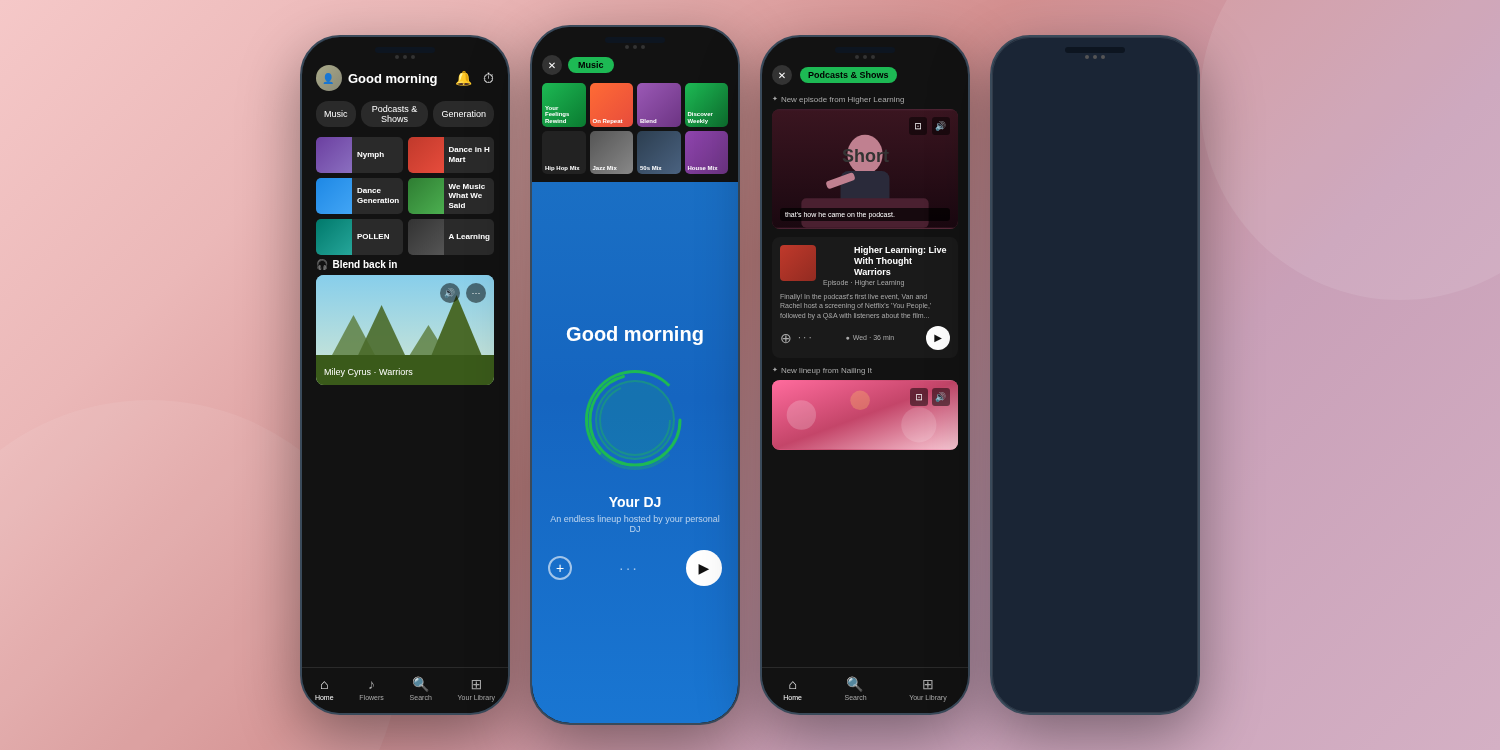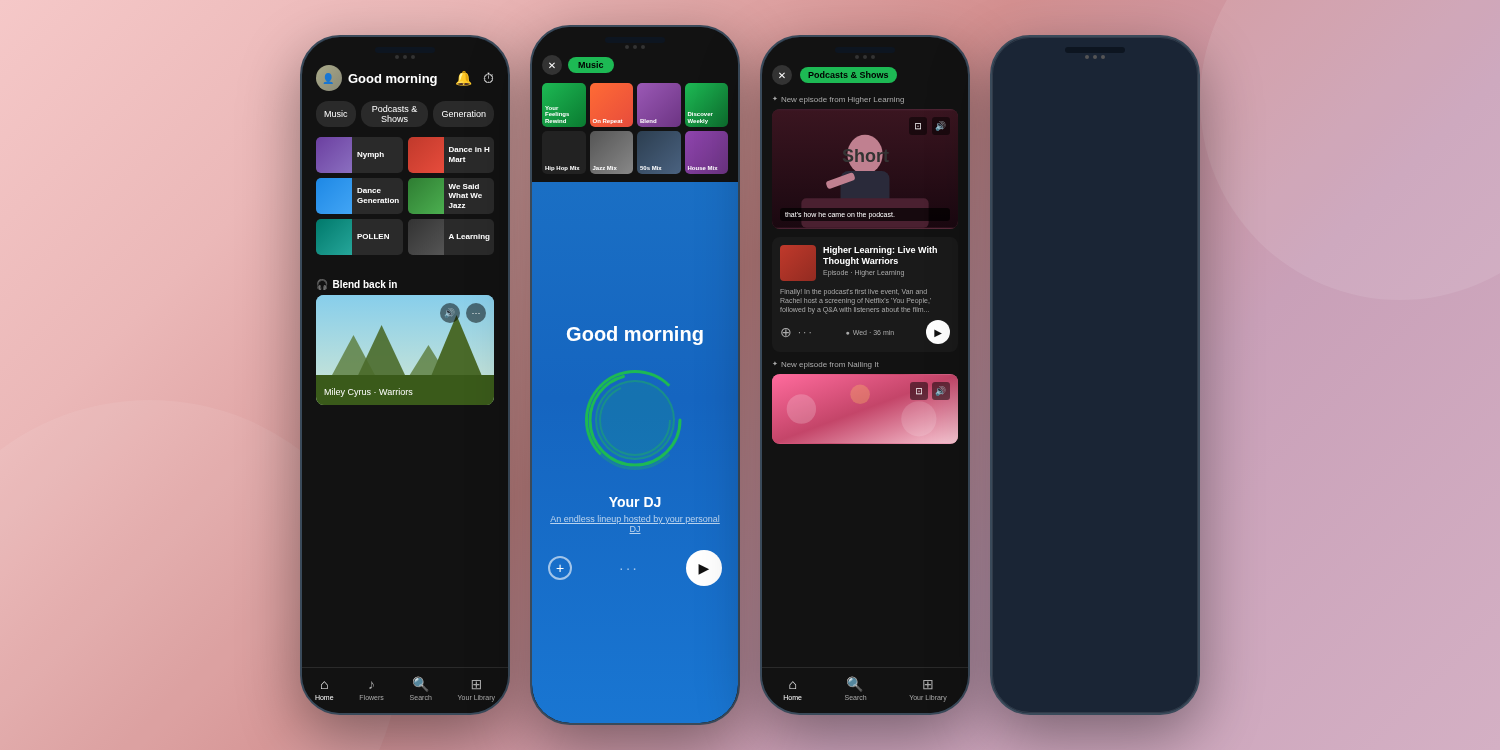--- a/index.html
+++ b/index.html
@@ -99,21 +99,21 @@
       font-size: 9px;
       font-weight: 500;
       border: none;
       cursor: pointer;
     }
     .playlist-grid {
       display: grid;
       grid-template-columns: 1fr 1fr;
       gap: 5px;
       padding: 0 4px;
-      margin-bottom: 20px;
+      margin-bottom: 0;
     }
     .playlist-item {
       background: #2a2a2a;
       border-radius: 5px;
       display: flex;
       align-items: center;
       gap: 5px;
       height: 36px;
       overflow: hidden;
     }
@@ -316,21 +316,20 @@
       font-weight: 700;
       color: white;
       margin-bottom: 4px;
       text-align: center;
     }
     .dj-subtitle {
       font-size: 9px;
       color: rgba(255,255,255,0.7);
       text-align: center;
       margin-bottom: 16px;
-      text-decoration: underline;
     }
     .dj-actions {
       display: flex;
       align-items: center;
       gap: 8px;
       width: 100%;
       justify-content: space-between;
     }
     .dj-add-btn {
       width: 24px;
@@ -452,20 +451,21 @@
       border-radius: 4px;
       background: linear-gradient(135deg, #c0392b, #922b21);
       flex-shrink: 0;
     }
     .ep-title {
       font-size: 9px;
       font-weight: 700;
       color: white;
       margin-bottom: 2px;
       line-height: 1.2;
+      margin-left: 31px;
     }
     .ep-meta {
       font-size: 7px;
       color: #aaa;
     }
     .ep-desc {
       font-size: 7px;
       color: #aaa;
       line-height: 1.3;
       margin-bottom: 6px;
@@ -641,21 +641,21 @@
         <div class="playlist-item">
           <div class="playlist-thumb thumb-red"></div>
           <span class="playlist-name">Dance in H Mart</span>
         </div>
         <div class="playlist-item">
           <div class="playlist-thumb thumb-blue"></div>
           <span class="playlist-name">Dance Generation</span>
         </div>
         <div class="playlist-item">
           <div class="playlist-thumb thumb-green"></div>
-          <span class="playlist-name">We Said What We Jazz</span>
+          <span class="playlist-name">We Music What We Said</span>
         </div>
         <div class="playlist-item">
           <div class="playlist-thumb thumb-teal"></div>
           <span class="playlist-name">POLLEN</span>
         </div>
         <div class="playlist-item">
           <div class="playlist-thumb thumb-dark"></div>
           <span class="playlist-name">A Learning</span>
         </div>
       </div>
@@ -844,21 +844,21 @@
           </div>
           <div class="ep-dot-time">
             <span>●</span>
             <span>Wed · 36 min</span>
           </div>
           <div class="ep-play">▶</div>
         </div>
       </div>
 
       <div class="new-episode-label">
-        <span>New episode from Nailing It</span>
+        <span>New lineup from Nailing It</span>
       </div>
 
       <div class="nailing-it-card">
         <div class="ni-bg">
           <svg viewBox="0 0 190 70" style="width:100%;height:100%;">
             <defs>
               <linearGradient id="nibg" x1="0" y1="0" x2="1" y2="1">
                 <stop offset="0%" stop-color="#ff6b9d"></stop>
                 <stop offset="50%" stop-color="#c44569"></stop>
                 <stop offset="100%" stop-color="#f8c8d4"></stop>

